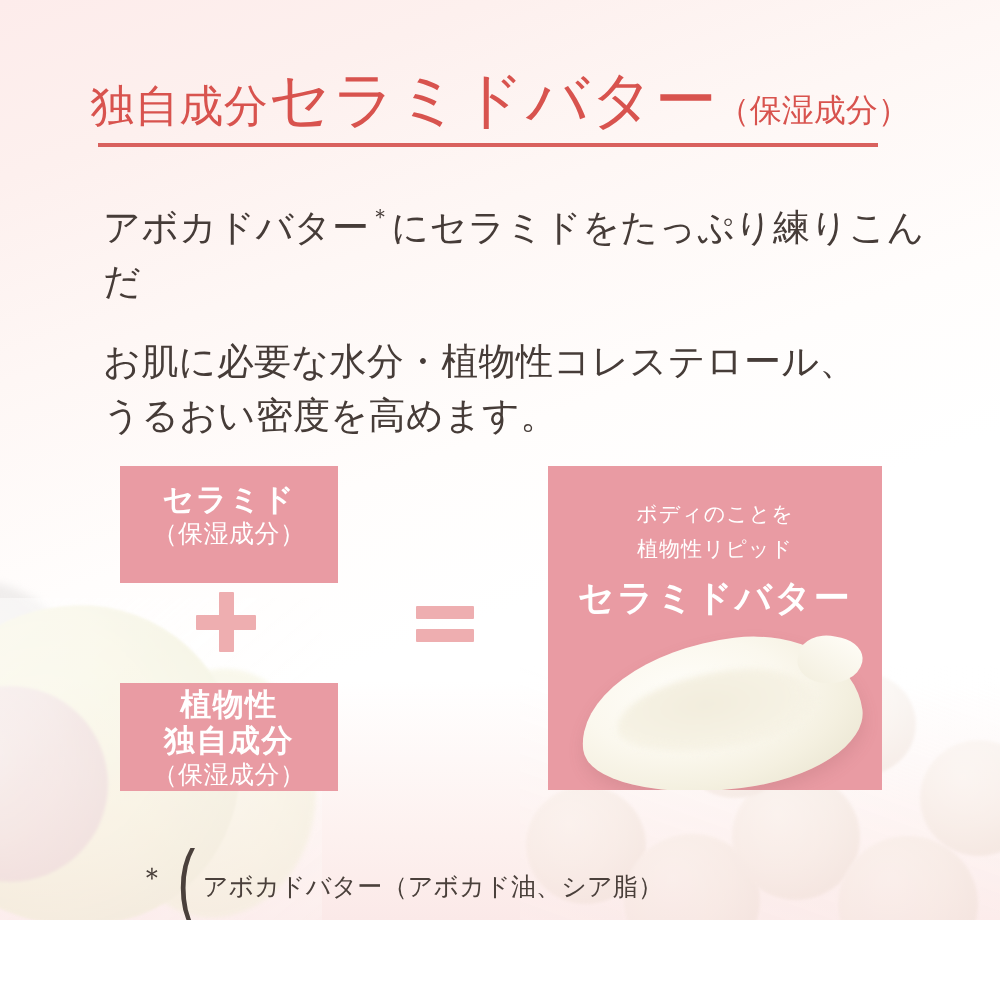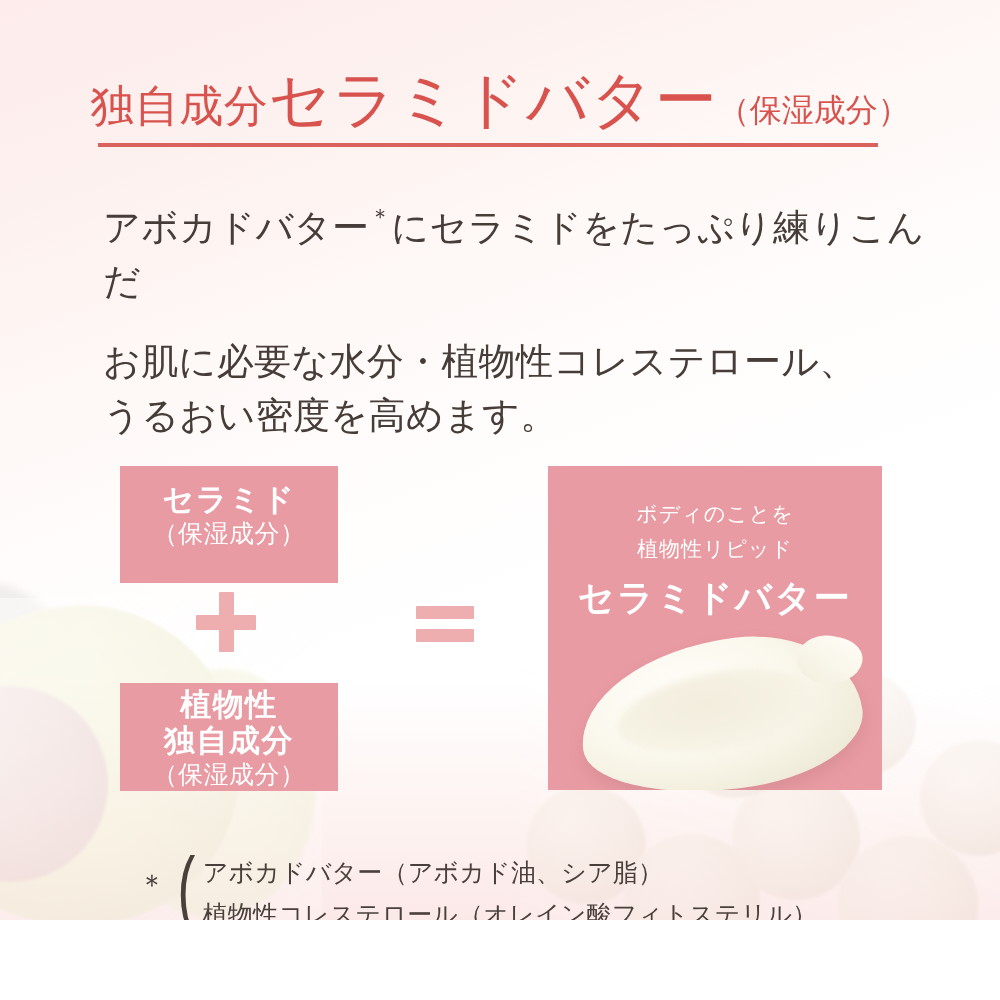--- a/index.html
+++ b/index.html
@@ -446,18 +446,17 @@
       <div class="ridge"></div>
       <div class="tip"></div>
     </div>
   </div>
 
   <div class="footnote">
     <span class="fn-ast">＊</span>
     <span class="fn-brace">(</span>
     <div class="fn-lines">
       <div>アボカドバター（アボカド油、シア脂）</div>
-      <div>植物性コレステロール（オレイン酸フィトステリル）</div>
     </div>
   </div>
   <div class="footnote-all">＊すべて保湿成分</div>
 
 </div>
 
 </body></html>

